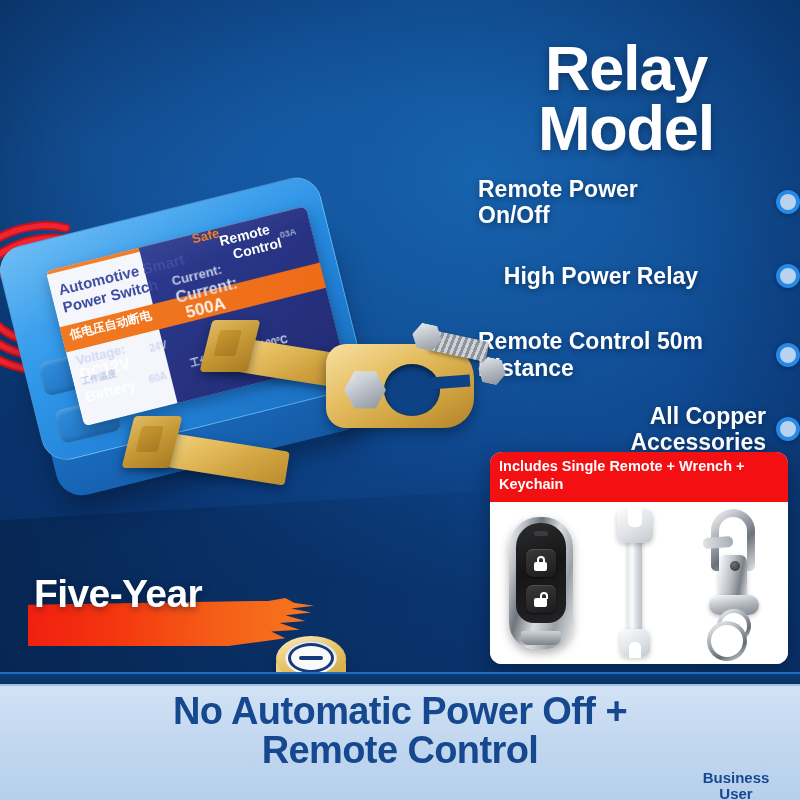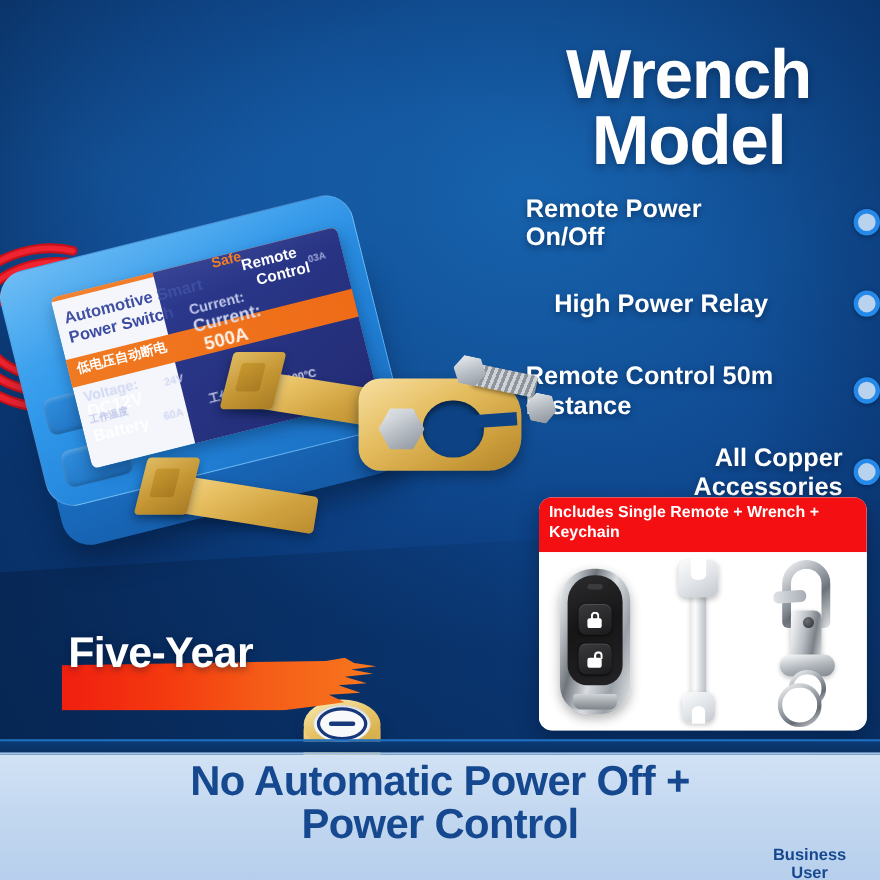--- a/index.html
+++ b/index.html
@@ -265,21 +265,21 @@
     position:absolute; left:20px; top:7px; width:46px; height:30px;
     border-radius:50%;
     border:3px solid #17387a;
   }
   .knob-minus {
     position:absolute; left:31px; top:20px; width:24px; height:4px;
     background:#17387a; border-radius:2px;
   }
 
   
-  .warranty { position:absolute; left:28px; top:572px; width:300px; height:92px;margin-left:28px; }
+  .warranty { position:absolute; left:28px; top:572px; width:300px; height:92px; }
   .flame {
     position:absolute; left:0px; top:26px; width:286px; height:48px;
     background:linear-gradient(90deg,#f01f10 0%,#f4380f 32%,#f55a17 62%,#f7781e 100%);
     clip-path:polygon(
       0% 14%, 84% 6%, 90% 0%, 93% 10%, 100% 16%, 92% 22%,
       99% 30%, 90% 36%, 97% 48%, 88% 52%, 95% 66%, 85% 70%,
       90% 84%, 80% 92%, 70% 100%, 0% 100%
     );
     filter:blur(.2px);
   }
@@ -449,21 +449,21 @@
 
 <div id="stage">
 
   <div class="bg-base"></div>
   <div class="bg-sheen-1"></div>
   <div class="bg-sheen-2"></div>
   <div class="bg-diag"></div>
   <div class="bg-vignette"></div>
 
   <div class="headline">
-    <span>Wrench</span>
+    <span>Relay</span>
     <span class="l2">Model</span>
   </div>
 
   <div class="features">
 
     <div class="feat f1 a-left">
       <div class="feat-text">Remote Power<br>On/Off</div>
       <div class="dot"></div>
     </div>
 
@@ -608,21 +608,21 @@
         <div class="cl-ring r1"></div>
         <div class="cl-ring r2"></div>
       </div>
     </div>
   </div>
 
   <div class="bot-edge-dark"></div>
   <div class="bot-banner">
     <div class="bot-text">
       <div>No Automatic Power Off +</div>
-      <div>Power Control</div>
+      <div>Remote Control</div>
     </div>
     <div class="biz-user">
       <div>Business</div>
       <div>User</div>
     </div>
   </div>
 
 </div>
 
 </body></html>

